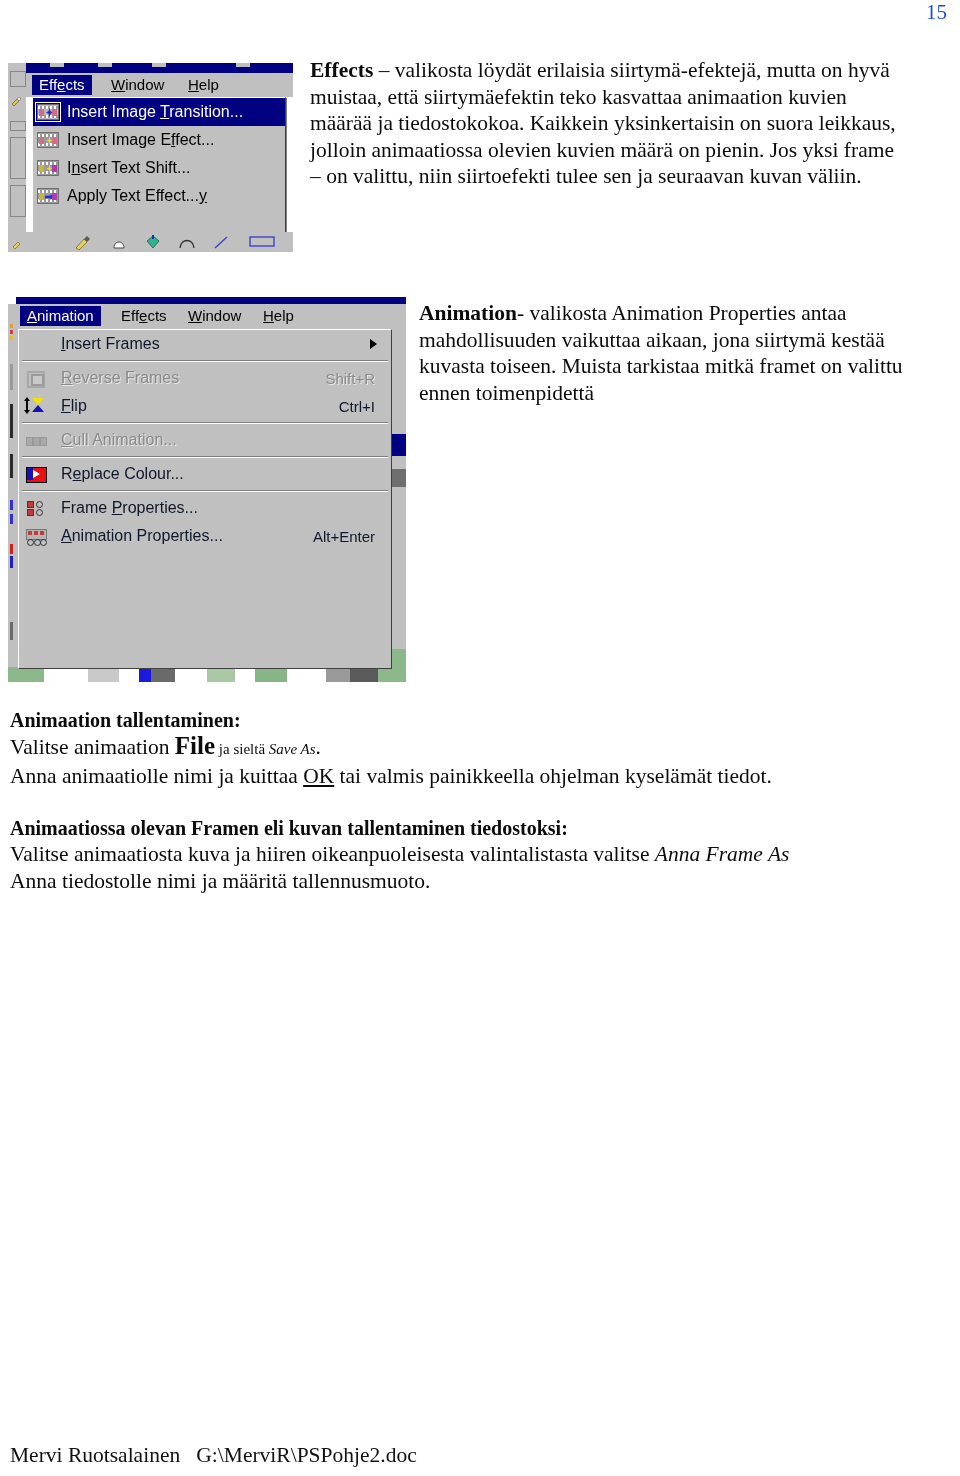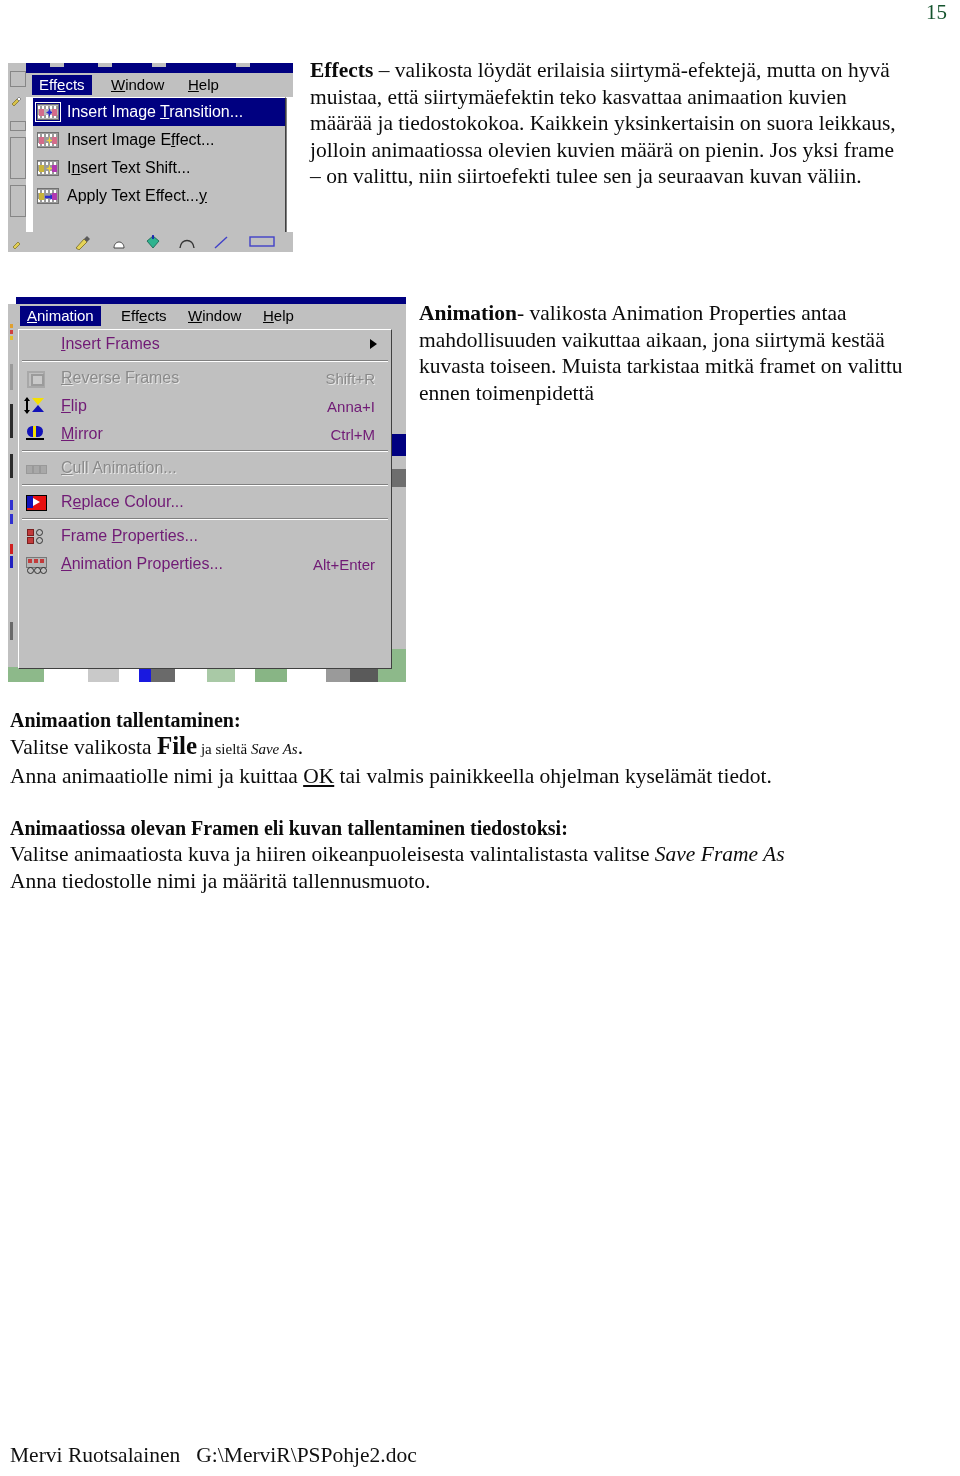--- a/index.html
+++ b/index.html
@@ -17,21 +17,21 @@
   }
 
   
   .page-number {
     position: absolute;
     top: 2px;
     right: 13px;
     font-family: "Liberation Serif", serif;
     font-size: 21px;
     line-height: 1;
-    color: #14532d;
+    color: #1d4ed8;
   }
 
   
   .prose {
     font-family: "Liberation Serif", serif;
     font-size: 21.5px;
     line-height: 26.5px;
     color: #0b0b0b;
     text-align: left;
   }
@@ -351,21 +351,21 @@
   .ic-animprop .dd { position:absolute; top:4px; width:4px; height:4px; background:#c23b3b;}
   .ic-animprop .oo { position:absolute; top:12px; width:5px; height:5px; border:1px solid #333; border-radius:50%;}
 
   .anim-row {
     position: relative;
     height: 28px;
     display: flex;
     align-items: center;
     padding-left: 6px;
     font-size: 16px;
-    color: #701a75;
+    color: #0f172a;
     white-space: nowrap;
   }
   .anim-row.dis { color: #8a8a8a; text-shadow: 1px 1px 0 #e8e8e8; }
   .anim-row .lbl { margin-left: 14px; }
   .anim-row .accel { position: absolute; right: 16px; font-size: 15px; }
 </style>
 </head>
 <body>
 
 <div class="page-number">15</div>
@@ -545,33 +545,23 @@
       <span class="accel">Shift+R</span>
     </div>
 
     <div class="anim-row">
       <span class="aicon ic-flip">
         <span class="arw"></span>
           <span class="ay"></span>
           <span class="ab"></span>
       </span>
       <span class="lbl"><span class="underl">F</span>lip</span>
-      <span class="accel">Anna+I</span>
-    </div>
-
-    <div class="anim-row">
-      <span class="aicon ic-mirror">
-        <span class="hb l"></span>
-          <span class="hy"></span>
-          <span class="hb r"></span>
-          <span class="har"></span>
-      </span>
-      <span class="lbl"><span class="underl">M</span>irror</span>
-      <span class="accel">Ctrl+M</span>
-    </div>
+      <span class="accel">Ctrl+I</span>
+    </div>
+
 
     <div class="menu-sep"></div>
 
     <div class="anim-row dis">
       <span class="aicon ic-cull dim">
         <span class="b"></span>
           <span class="b"></span>
           <span class="b"></span>
       </span>
       <span class="lbl"><span class="underl">C</span>ull Animation...</span>
@@ -618,26 +608,26 @@
 </div>
 
 <div class="prose" id="text-animation">
   <b>Animation</b><span>- valikosta Animation Properties antaa mahdollisuuden vaikuttaa aikaan, jona siirtymä kestää kuvasta toiseen. Muista tarkistaa mitkä framet on valittu ennen toimenpidettä</span>
 </div>
 
 <div id="instructions">
 
   <div class="prose heading"><b>Animaation tallentaminen</b><span>:</span></div>
 
-  <div class="prose line"><span>Valitse valikosta </span><span class="big-bold">File</span><span class="med"> ja sieltä </span><i class="med">Save As</i><span>.</span></div>
+  <div class="prose line"><span>Valitse animaation </span><span class="big-bold">File</span><span class="med"> ja sieltä </span><i class="med">Save As</i><span>.</span></div>
 
   <div class="prose line"><span>Anna animaatiolle nimi ja kuittaa </span><u>OK</u><span> tai valmis painikkeella ohjelman kyselämät tiedot.</span></div>
 
   <div class="spacer"></div>
 
   <div class="prose heading"><b>Animaatiossa olevan Framen eli kuvan tallentaminen tiedostoksi:</b></div>
 
-  <div class="prose line"><span>Valitse animaatiosta kuva ja hiiren oikeanpuoleisesta valintalistasta valitse </span><i>Save Frame As</i></div>
+  <div class="prose line"><span>Valitse animaatiosta kuva ja hiiren oikeanpuoleisesta valintalistasta valitse </span><i>Anna Frame As</i></div>
 
   <div class="prose line">Anna tiedostolle nimi ja määritä tallennusmuoto.</div>
 </div>
 
 <div id="footer"><span>Mervi Ruotsalainen</span>   <span>G:\MerviR\PSPohje2.doc</span></div>
 
 </body></html>

